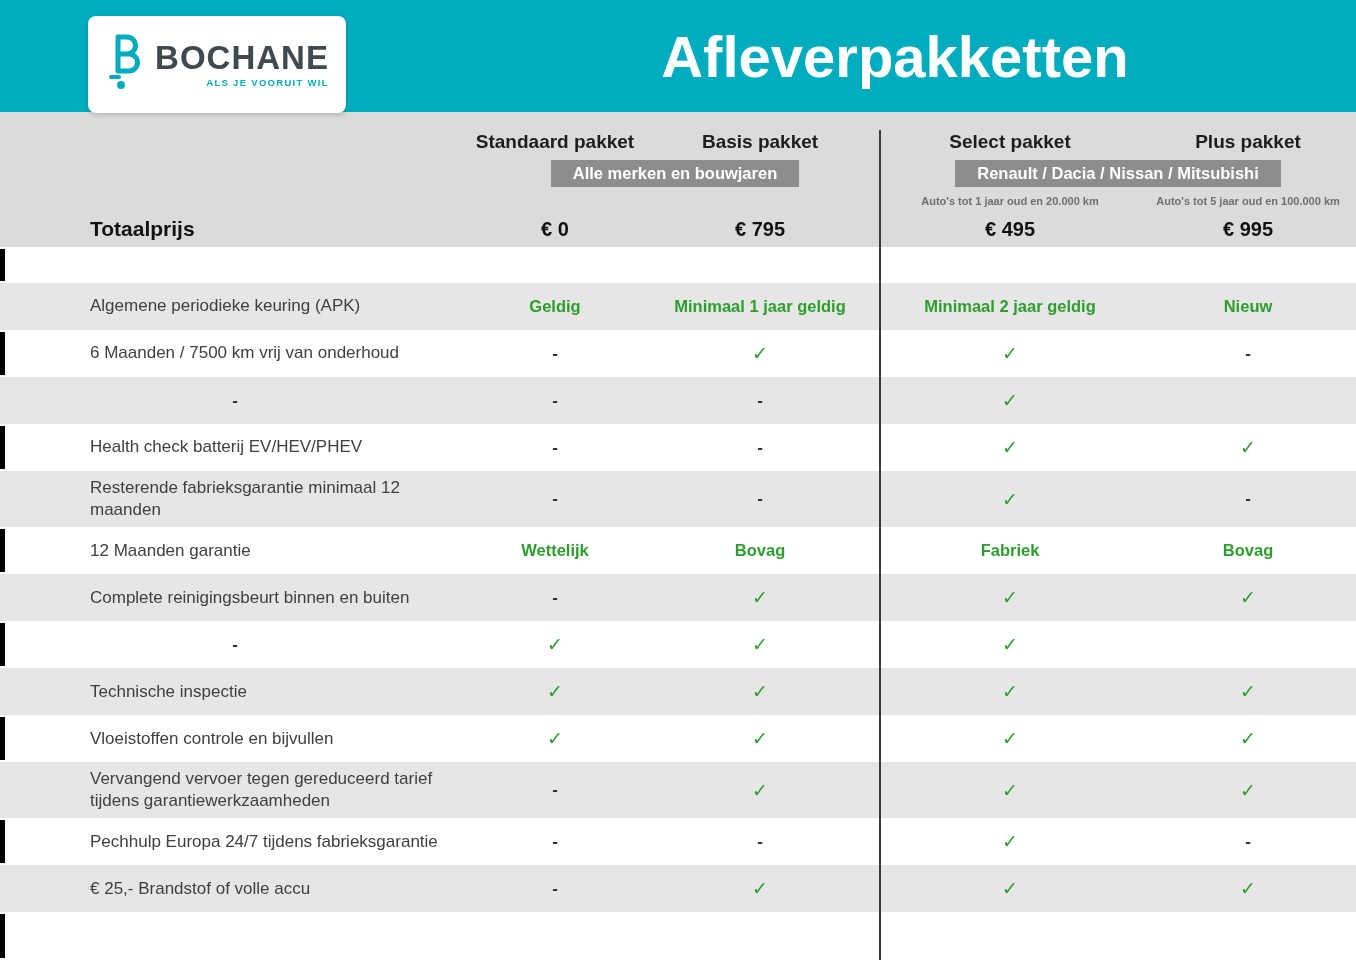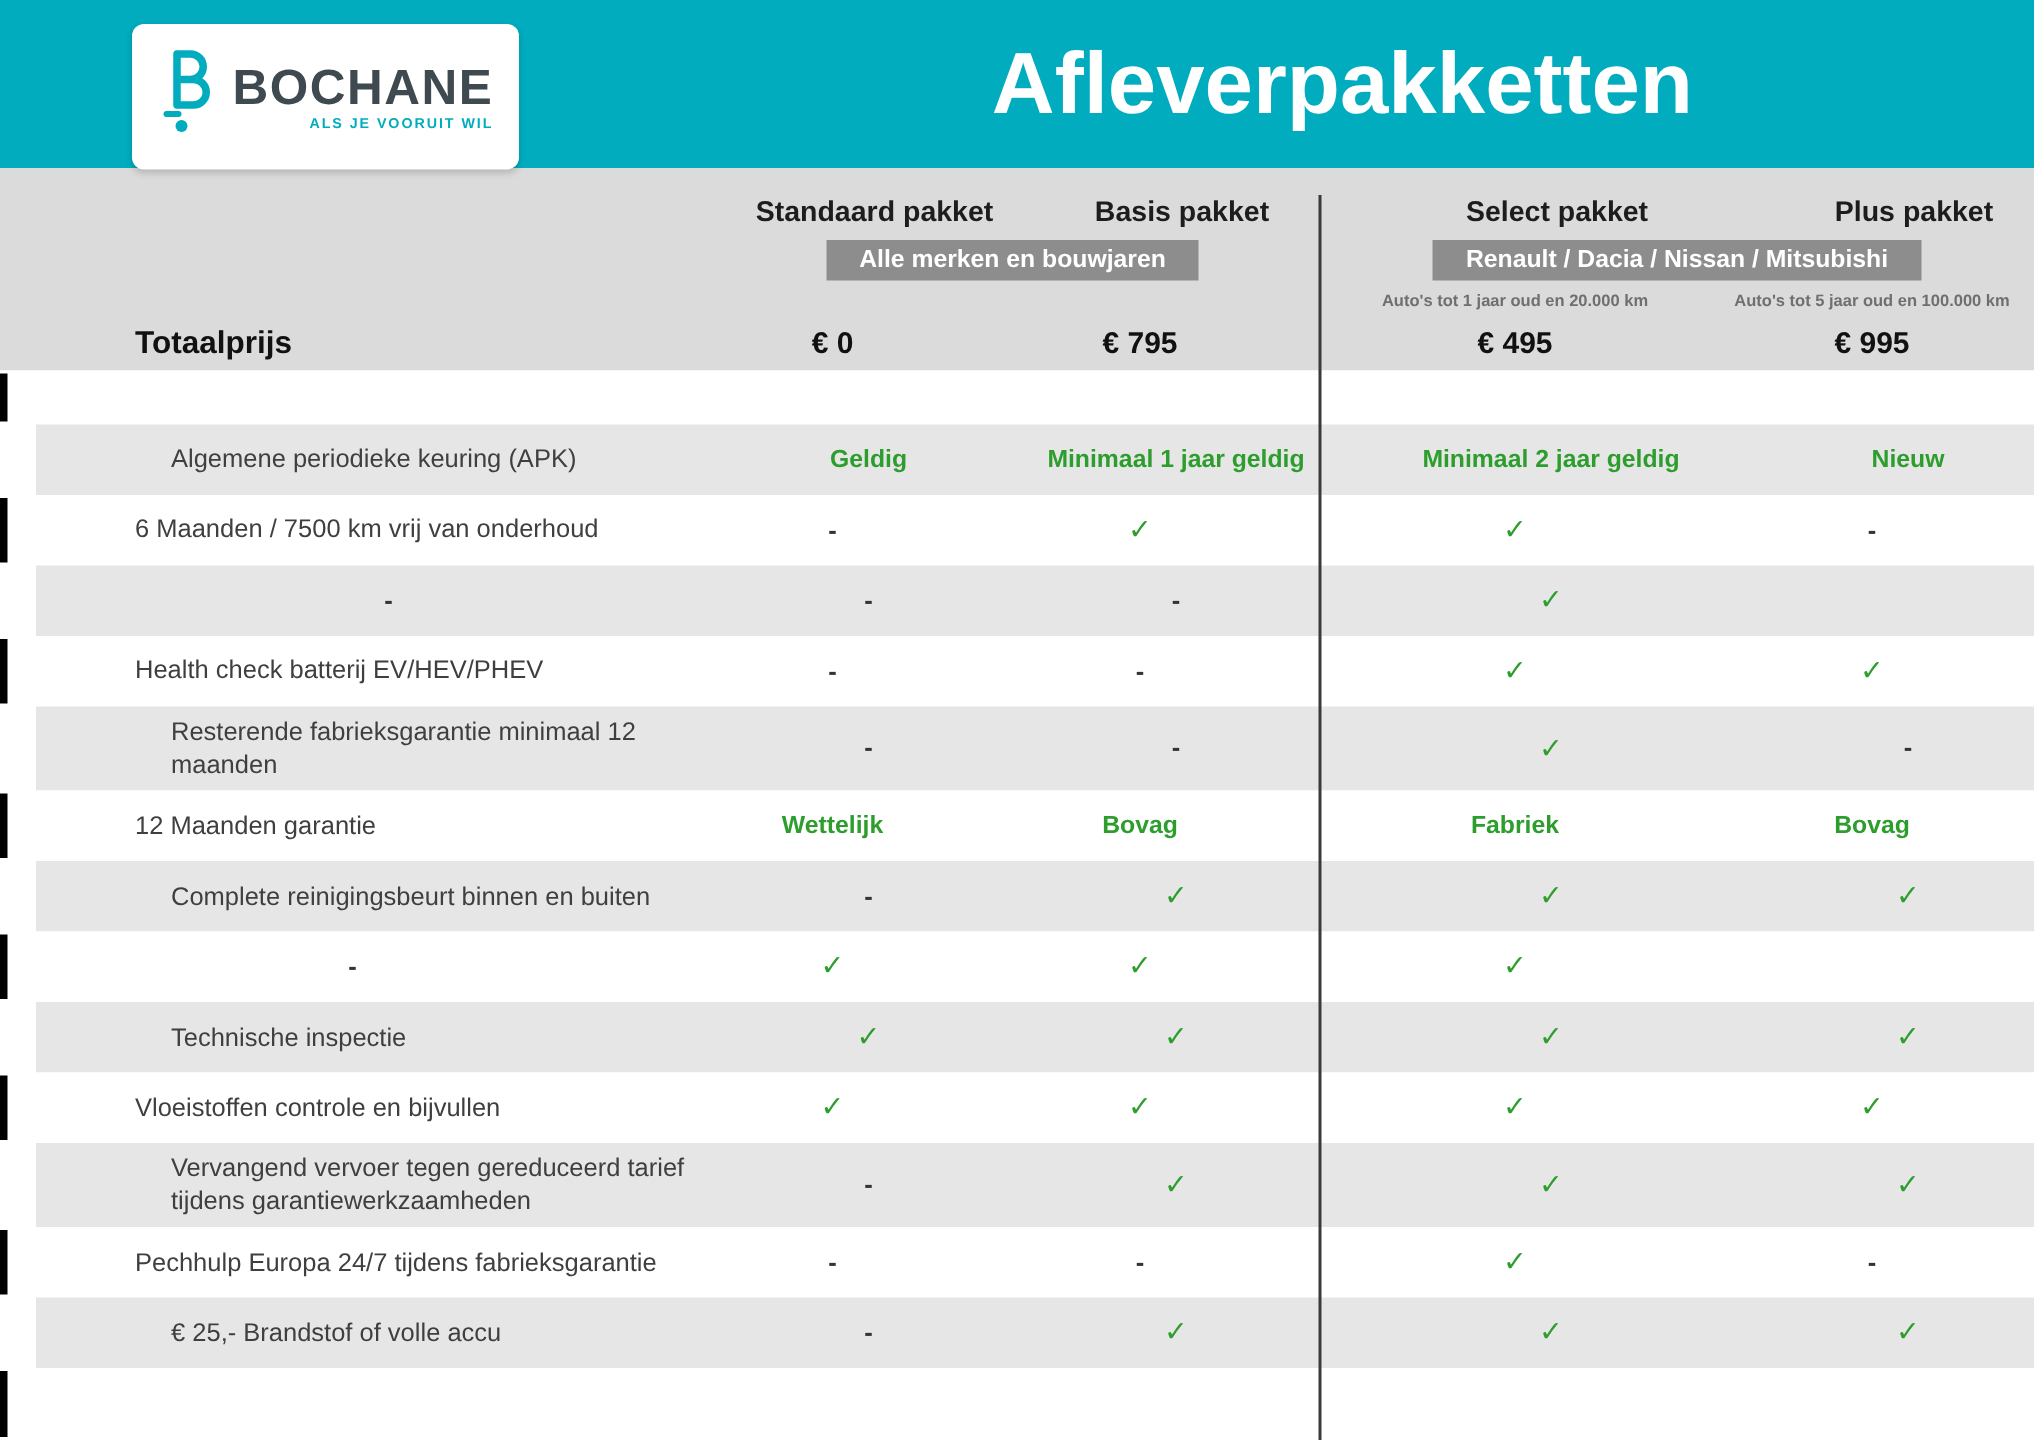--- a/index.html
+++ b/index.html
@@ -15,38 +15,38 @@
   .logo-word { font-size:33px; font-weight:700; letter-spacing:1px; color:#3E4A50; line-height:1; }
   .logo-tagline { font-size:9.5px; font-weight:700; letter-spacing:1.3px; color:#00ACBE; margin-top:3px; }
   .page-title { position:absolute; top:50%; left:66%; transform:translate(-50%,-50%); color:#fff; font-size:58px; font-weight:700; white-space:nowrap; }
 
   
   .cols { display:grid; grid-template-columns:470px 170px 240px 260px 216px; align-items:center; }
 
   
   .band { background:#DBDBDB; height:135px; flex:none; display:flex; flex-direction:column; justify-content:flex-start; padding-top:14px; }
   .colhead { text-align:center; font-size:19px; font-weight:700; color:#1d1d1d; }
-  .headers { height:32px;padding-left:28px; }
+  .headers { height:32px; }
   .badges-row { height:34px; }
   .badgewrap { display:flex; justify-content:center; }
   .badgewrap.left { grid-column:2 / 4; }
   .badgewrap.right { grid-column:4 / 6; }
   .badge { background:#8D8D8D; color:#fff; font-size:16.5px; font-weight:700; padding:4px 22px; white-space:nowrap; }
   .notes-row { height:22px; }
   .note { text-align:center; font-size:11px; font-weight:700; color:#6F6F6F; }
   .note.select { grid-column:4; }
   .note.plus { grid-column:5; }
   .totals-row { height:36px; }
   .total-label { padding-left:90px; font-size:21px; font-weight:700; color:#111; }
   .price { text-align:center; font-size:20px; font-weight:700; color:#111; }
 
   
   .gap-row { height:36px; background:#fff; flex:none; position:relative; }
   .row { min-height:47px; position:relative; }
-  .row.shade { background:#E6E6E6;margin-left:24px; }
+  .row.shade { background:#E6E6E6; }
   .row.white { background:#fff; }
   .cell.label { padding:6px 10px 6px 90px; font-size:17px; color:#3F3F3F; line-height:1.3; }
   .cell.val { text-align:center; }
   .check { color:#2D9E2D; font-size:19px; font-weight:700; }
   .dash { color:#333; font-size:17px; font-weight:700; }
   .green-text { color:#2D9E2D; font-size:16.5px; font-weight:700; }
   .filler { flex:1; background:#fff; position:relative; }
 
   
   .row.white::before, .gap-row::before, .filler::before {

